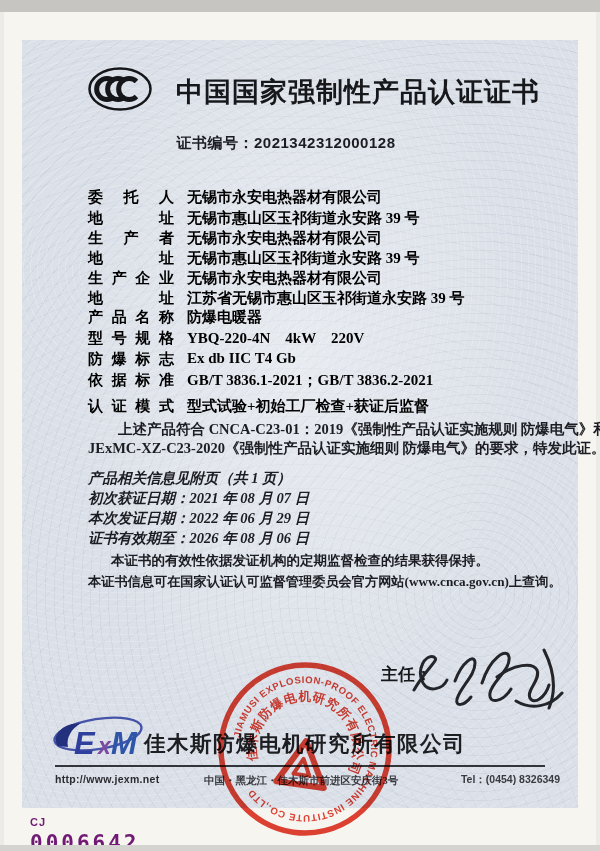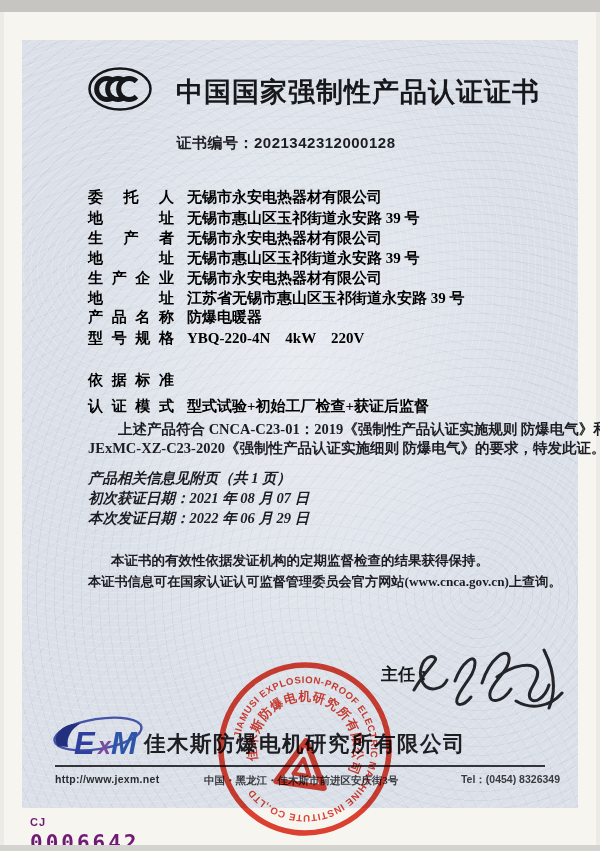--- a/index.html
+++ b/index.html
@@ -112,34 +112,40 @@
     <span class="f-value">江苏省无锡市惠山区玉祁街道永安路 39 号</span>
   </div>
   <div class="field-row" style="top:308px">
     <span class="f-label">产 品 名 称</span>
     <span class="f-value">防爆电暖器</span>
   </div>
   <div class="field-row" style="top:329px">
     <span class="f-label">型 号 规 格</span>
     <span class="f-value">YBQ-220-4N　4kW　220V</span>
   </div>
+  <div class="field-row" style="top:350px">
+    <span class="f-label">防 爆 标 志</span>
+    <span class="f-value">Ex db IIC T4 Gb</span>
+  </div>
   <div class="field-row" style="top:371px">
     <span class="f-label">依 据 标 准</span>
+    <span class="f-value">GB/T 3836.1-2021；GB/T 3836.2-2021</span>
   </div>
 
   <div class="field-row" style="top:397px">
     <span class="f-label">认 证 模 式</span>
     <span class="f-value">型式试验+初始工厂检查+获证后监督</span>
   </div>
   <div class="para-line" style="left:118px;top:420px">上述产品符合 CNCA-C23-01：2019《强制性产品认证实施规则 防爆电气》和</div>
   <div class="para-line" style="left:88px;top:439px">JExMC-XZ-C23-2020《强制性产品认证实施细则 防爆电气》的要求，特发此证。</div>
 
   <div class="info-line" style="top:469px">产品相关信息见附页（共 1 页）</div>
   <div class="info-line" style="top:489px">初次获证日期：2021 年 08 月 07 日</div>
   <div class="info-line" style="top:509px">本次发证日期：2022 年 06 月 29 日</div>
+  <div class="info-line" style="top:529px">证书有效期至：2026 年 08 月 06 日</div>
 
   <div class="note-center" style="top:552px">本证书的有效性依据发证机构的定期监督检查的结果获得保持。</div>
   <div class="note-left" style="top:573px">本证书信息可在国家认证认可监督管理委员会官方网站(www.cnca.gov.cn)上查询。</div>
 
   <div class="director">主任：</div>
   <svg class="signature-svg" viewBox="0 0 180 100" aria-hidden="true">
     <g stroke="#15161a" stroke-width="3" fill="none" stroke-linecap="round" stroke-linejoin="round" opacity="0.92">
       <path d="M16,54 C30,30 42,24 36,21 C27,18 18,34 25,47 C31,57 45,53 49,44"></path>
       <path d="M57,45 C64,26 77,17 77,27 C77,40 63,50 59,63 C57,71 66,70 73,61"></path>
       <path d="M84,47 C92,22 109,11 111,21 C113,34 94,45 92,57 C90,69 105,66 113,53"></path>

